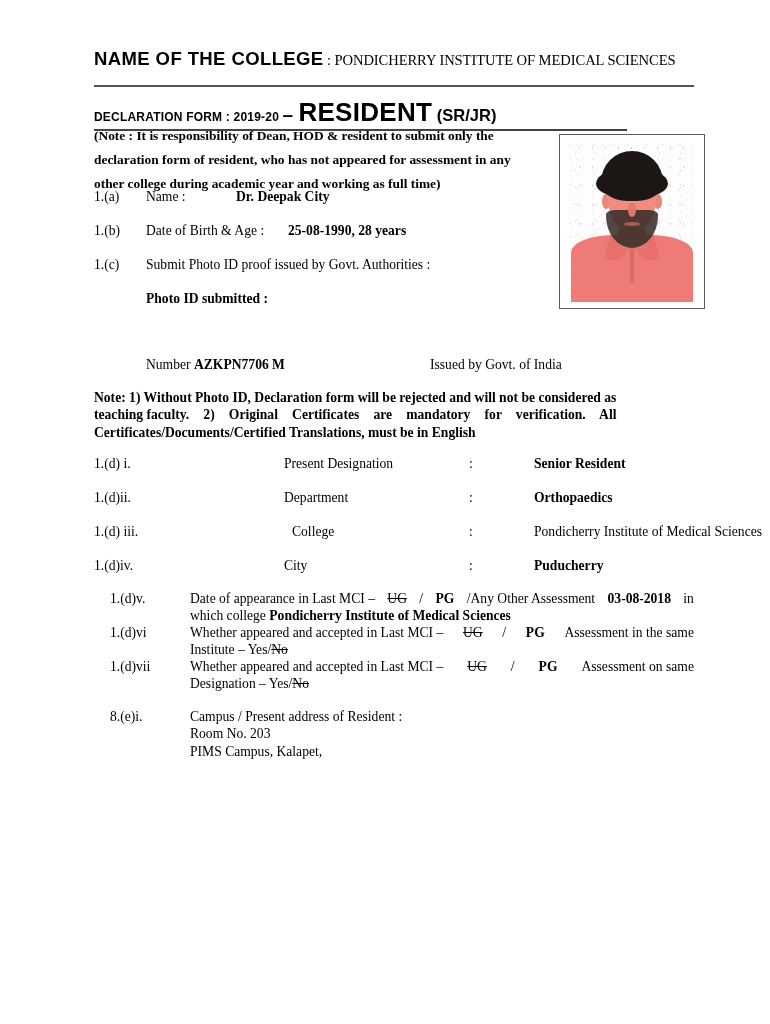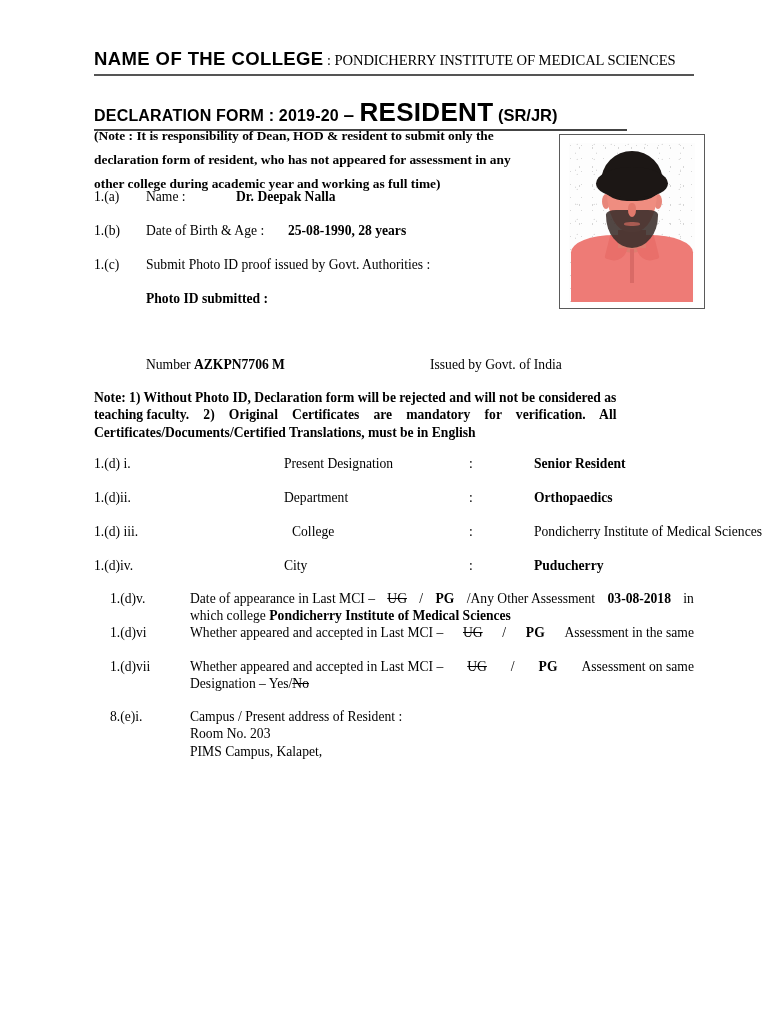--- a/index.html
+++ b/index.html
@@ -23,21 +23,21 @@
     height: 1024px;
   }
 
   
   .hdr-college {
     position: absolute;
     left: 94px;
     top: 48px;
     width: 600px;
     border-bottom: 2px solid #555;
-    padding-bottom: 4px;
+    padding-bottom: 15px;
     white-space: nowrap;
   }
   .hdr-college-label {
     font-family: "Liberation Sans", sans-serif;
     font-weight: bold;
     font-size: 18.5px;
     letter-spacing: 0.4px;
   }
   .hdr-college-sep {
     font-family: "Liberation Serif", serif;
@@ -53,21 +53,21 @@
     position: absolute;
     left: 94px;
     top: 97px;
     width: 533px;
     border-bottom: 2px solid #444;
     padding-bottom: 1px;
     white-space: nowrap;
     font-family: "Liberation Sans", sans-serif;
     font-weight: bold;
   }
-  .decl-a { font-size: 16px; letter-spacing: 0.2px; }
+  .decl-a { font-size: 12px; letter-spacing: 0.2px; }
   .decl-dash { font-size: 19px; }
   .decl-res {
     font-size: 26px;
     letter-spacing: 0.3px;
   }
   .decl-srjr { font-size: 16.5px; }
 
   .note-paren {
     position: absolute;
     left: 94px;
@@ -347,21 +347,21 @@
       <div class="ph-mouth"></div>
       <div class="ph-eye-l"></div>
       <div class="ph-eye-r"></div>
       <div class="ph-brow-l"></div>
       <div class="ph-brow-r"></div>
       <div class="ph-hair"></div>
     </div>
   </div>
 
   <div class="row" style="top:188px;">
-    <span class="lbl" style="width:52px;">1.(a)</span><span style="display:inline-block;width:90px;">Name   :</span><span class="b">Dr. Deepak Nalla</span>
+    <span class="lbl" style="width:52px;">1.(a)</span><span style="display:inline-block;width:90px;">Name   :</span><span class="b">Dr. Deepak City</span>
   </div>
 
   <div class="row" style="top:222px;">
     <span class="lbl" style="width:52px;">1.(b)</span><span style="display:inline-block;width:142px;">Date of Birth &amp; Age :</span><span class="b">25-08-1990, 28 years</span>
   </div>
 
   <div class="row" style="top:256px;">
     <span class="lbl" style="width:52px;">1.(c)</span><span>Submit Photo ID proof issued by Govt. Authorities :</span>
   </div>
 
@@ -437,20 +437,23 @@
   <div class="drow" style="top:624px;">
     <span class="dl">1.(d)vi</span>
     <div class="dc">
       <div class="just-line">
         <span>Whether appeared and accepted in Last MCI – </span>
           <span class="strike">UG</span>
           <span>/</span>
           <span class="b">PG</span>
           <span> Assessment in the same</span>
       </div>
+      <div>
+        <span>Institute – Yes/</span><span class="strike">No</span>
+      </div>
     </div>
   </div>
 
   <div class="drow" style="top:658px;">
     <span class="dl">1.(d)vii</span>
     <div class="dc">
       <div class="just-line">
         <span>Whether appeared and accepted in Last MCI – </span>
           <span class="strike">UG</span>
           <span>/</span>

